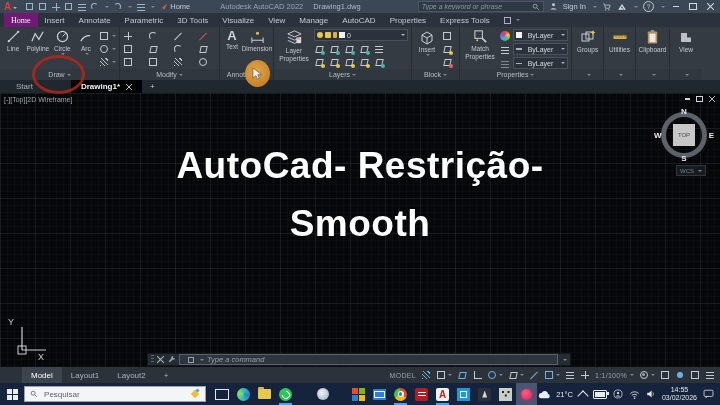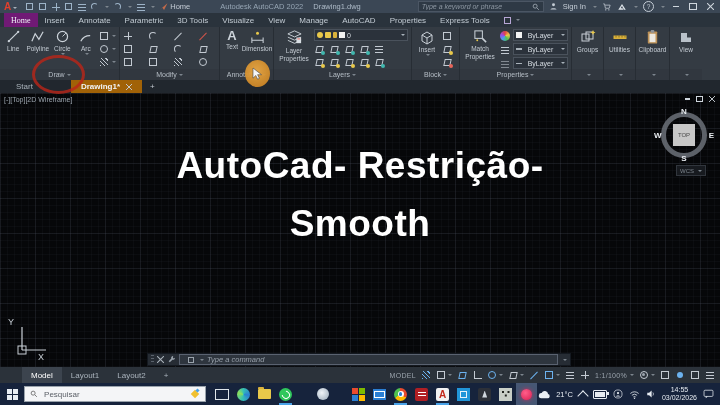--- a/index.html
+++ b/index.html
@@ -56,21 +56,21 @@
   .minicol{display:flex;flex-direction:column;justify-content:flex-start;gap:3px;padding-top:2px;}
   .minirow{display:flex;align-items:center;gap:1px;}
   .mgrid{display:grid;grid-template-columns:repeat(4,1fr);gap:3px 7px;align-content:start;padding-top:2px;flex:1;}
   .combo{height:10px;background:#2b323b;border:1px solid #4a525c;display:flex;align-items:center;gap:2px;padding:0 2px;font-size:7px;color:#d7dde3;}
   .sw{width:6px;height:6px;flex:none;}
   .cuberow{display:flex;gap:5px;margin-top:3px;}
   .wheel{width:10px;height:10px;border-radius:50%;background:conic-gradient(#e34040,#e8c84a,#4fc04f,#4aa3e8,#9a4ae8,#e34040);flex:none;}
   
   .filetabs{position:absolute;left:0;top:80px;width:720px;height:13px;background:#21272e;display:flex;align-items:stretch;font-size:8px;color:#aab3bb;}
   .ftab{display:flex;align-items:center;padding:0 10px;gap:6px;}
-  .ftab.active{background:#a16207;color:#f2f5f8;font-weight:bold;}
+  .ftab.active{background:#000000;color:#f2f5f8;font-weight:bold;}
   .fplus{display:flex;align-items:center;padding:0 8px;color:#c3cad1;}
   
   .canvas{position:absolute;left:0;top:93px;width:720px;height:274px;background-color:#060709;
     background-image:
       linear-gradient(rgba(150,160,185,.09) 1px,transparent 1px),
       linear-gradient(90deg,rgba(150,160,185,.09) 1px,transparent 1px),
       linear-gradient(rgba(130,140,165,.045) 1px,transparent 1px),
       linear-gradient(90deg,rgba(130,140,165,.045) 1px,transparent 1px);
     background-size:35px 35px,35px 35px,7px 7px,7px 7px;}
   .vplabel{position:absolute;left:4px;top:3px;font-size:7px;color:#9aa3ac;}

